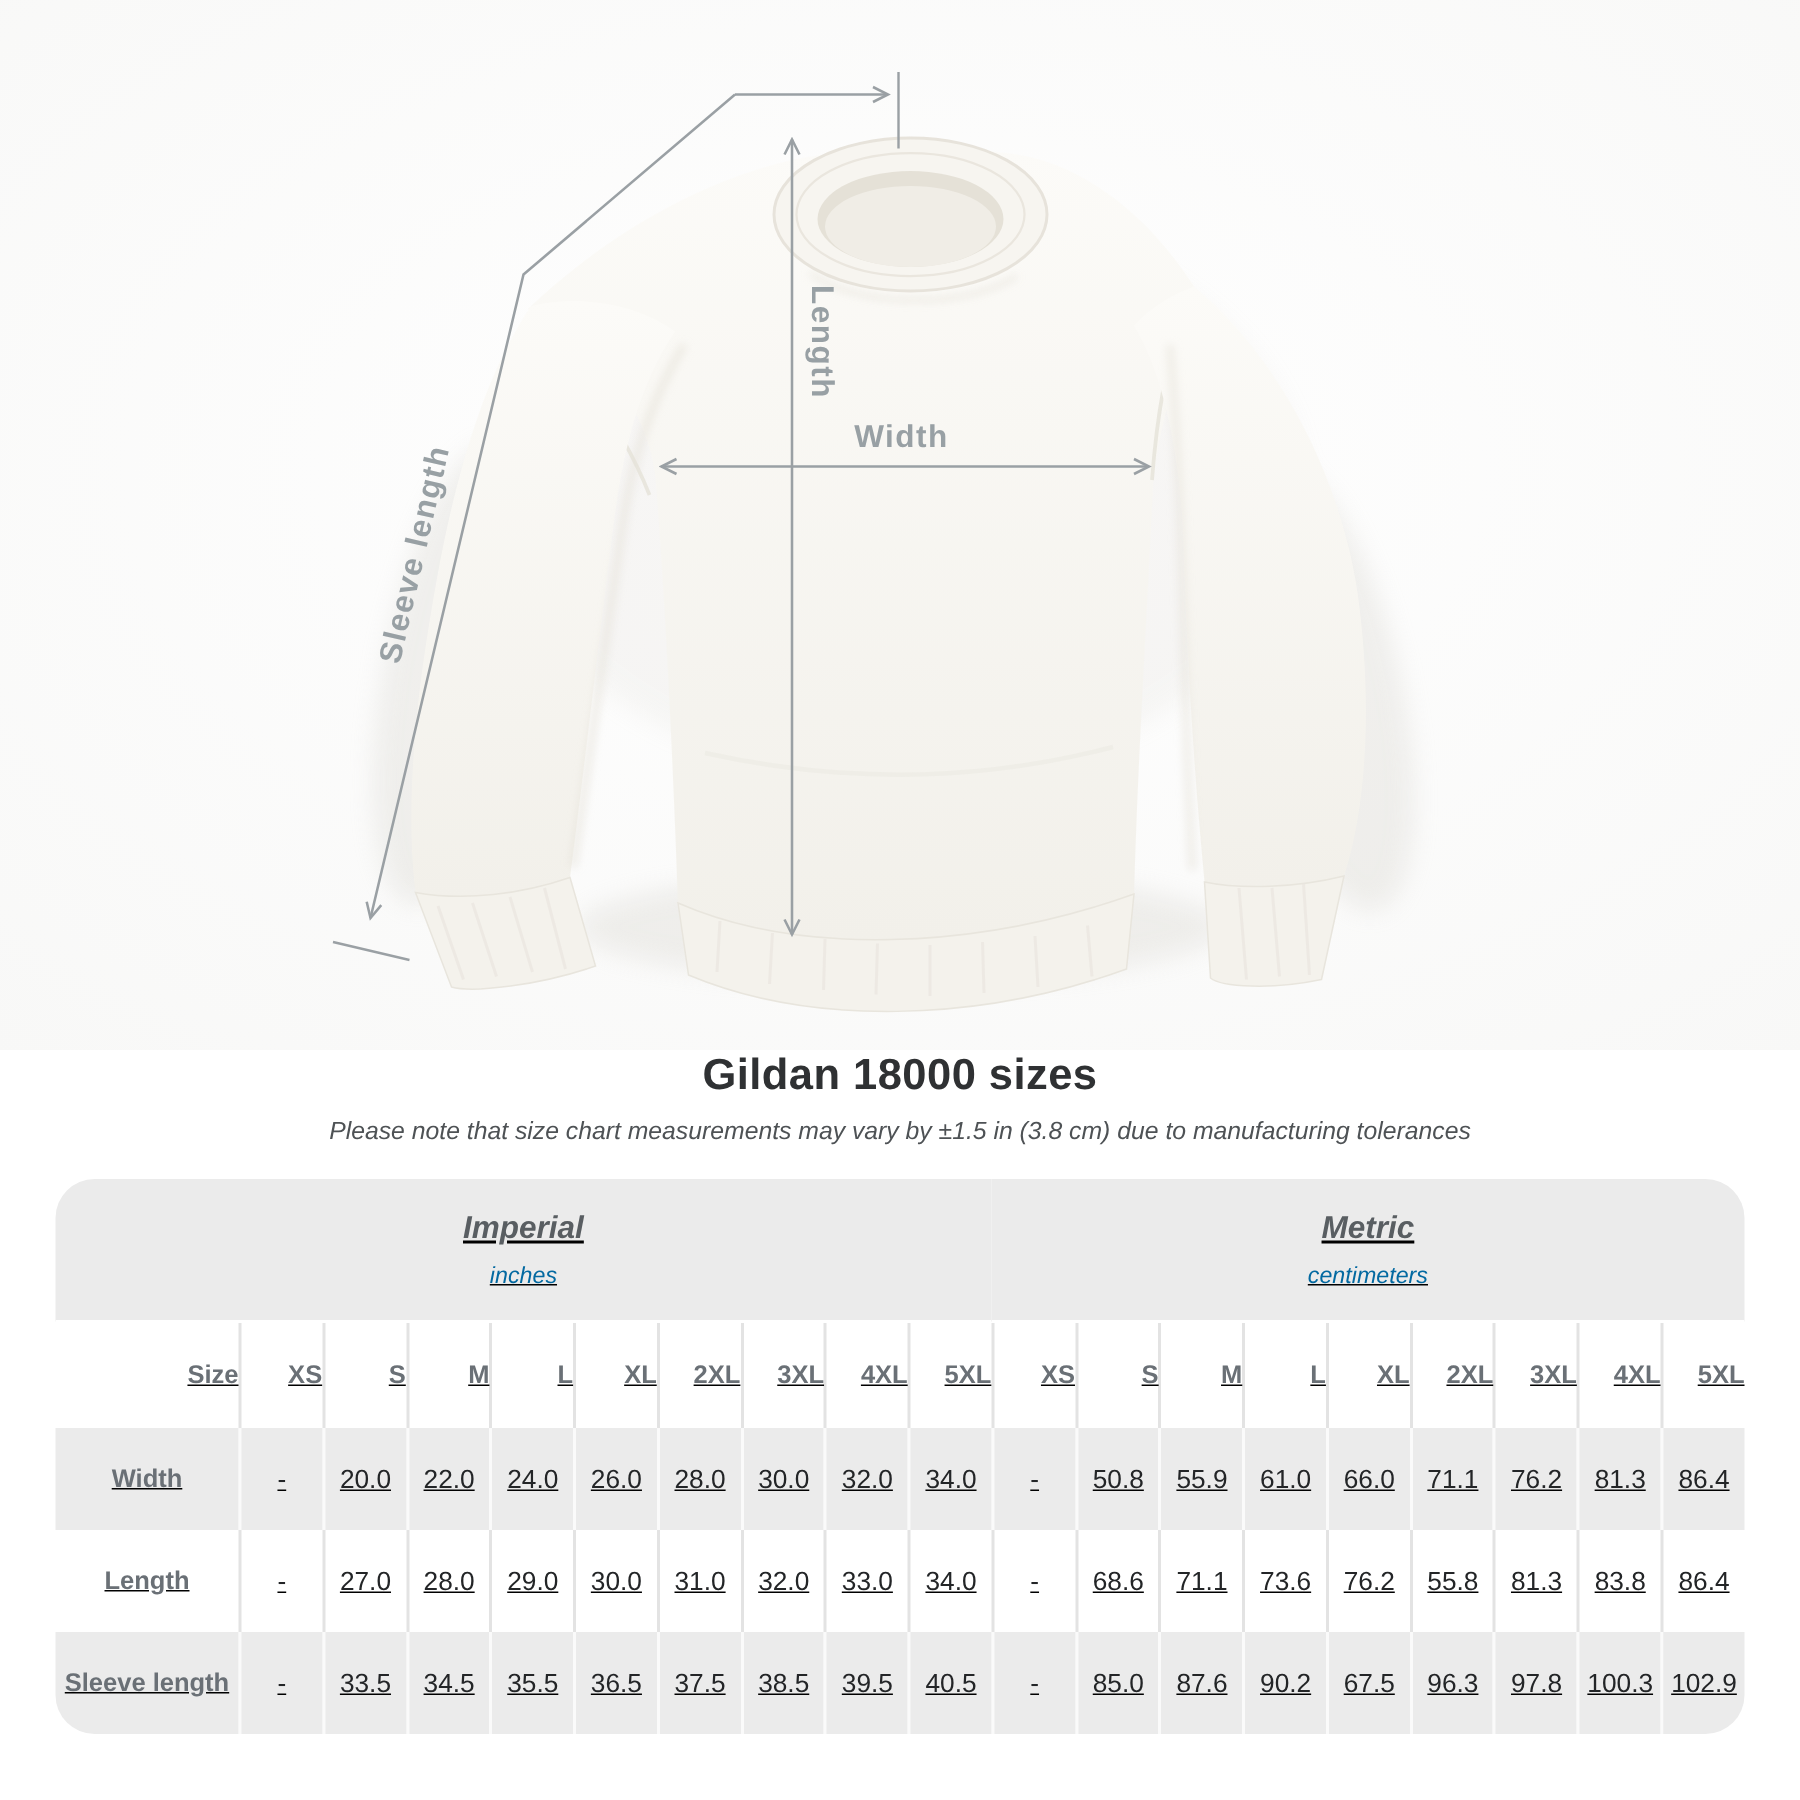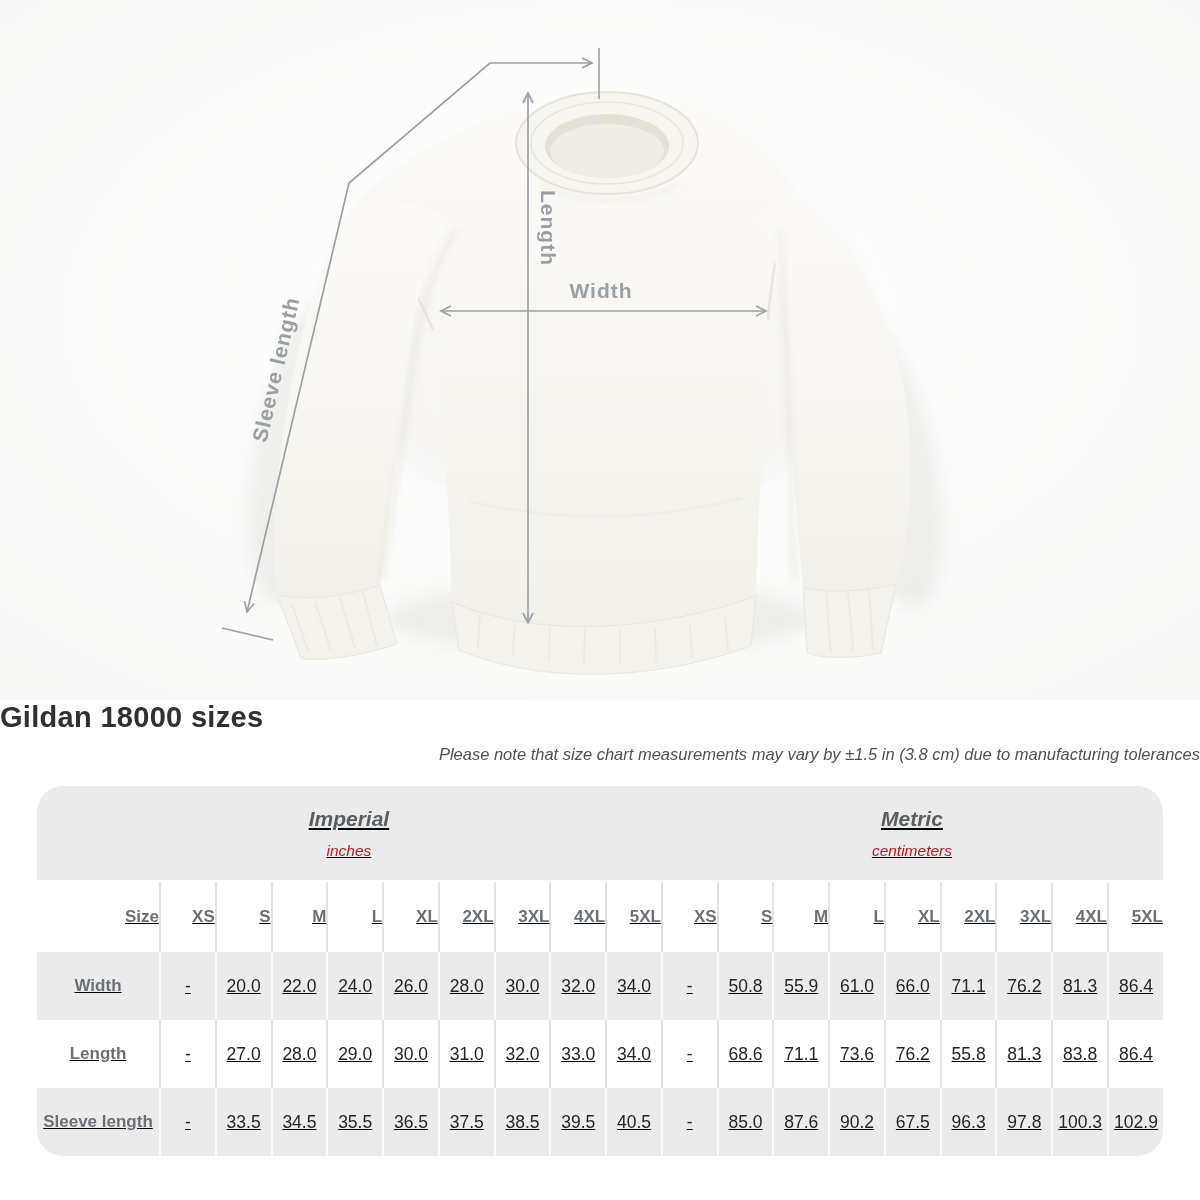--- a/index.html
+++ b/index.html
@@ -5,43 +5,43 @@
   html,body { margin:0; padding:0; background:#ffffff; }
   .stage {
     position:relative; width:1200px; height:1200px; margin:0 auto;
     background:#ffffff; font-family:"Liberation Sans", sans-serif;
     overflow:hidden;
   }
   .photo { position:absolute; left:0; top:0; }
 
   .title {
     position:absolute; top:701px; left:0; width:100%;
-    font-size:29px; font-weight:bold; color:#2f3133;
+    text-align:center; font-size:29px; font-weight:bold; color:#2f3133;
     letter-spacing:0.3px;
   }
   .subtitle {
     position:absolute; top:745px; left:0; width:100%;
-    text-align:right; font-size:16.5px; font-style:italic; color:#4e5255;
+    text-align:center; font-size:16.5px; font-style:italic; color:#4e5255;
   }
 
   .table-wrap { position:absolute; left:37px; top:786px; width:1126px;text-decoration:underline; }
   table.size-grid {
     width:100%; table-layout:fixed; border-collapse:separate; border-spacing:0;
   }
   table.size-grid td { padding:0; margin:0; }
   col.c-label { width:122px; }
 
   .band {
     background:#ebebeb; height:94px; text-align:center; vertical-align:middle;
     border-bottom:2px solid #ffffff;
   }
   .band-left  { border-top-left-radius:26px; }
   .band-right { border-top-right-radius:26px; }
   .band-title { font-size:21px; font-weight:bold; font-style:italic; color:#595e62; }
-  .band-sub   { font-size:15.5px; font-style:italic; color:#b91c1c; margin-top:11px; }
+  .band-sub   { font-size:15.5px; font-style:italic; color:#0369a1; margin-top:11px; }
 
   .head-row td {
     height:70px; background:#ffffff; text-align:right; vertical-align:middle;
     font-size:17px; font-weight:bold; color:#6a7076;
   }
   .head-row td + td { border-left:2px solid #e3e3e3;margin-left:24px; }
 
   .data-row td { height:68px; text-align:center; vertical-align:middle; }
   .row-gray td { background:#ebebeb; }
   .row-white td { background:#ffffff; }

